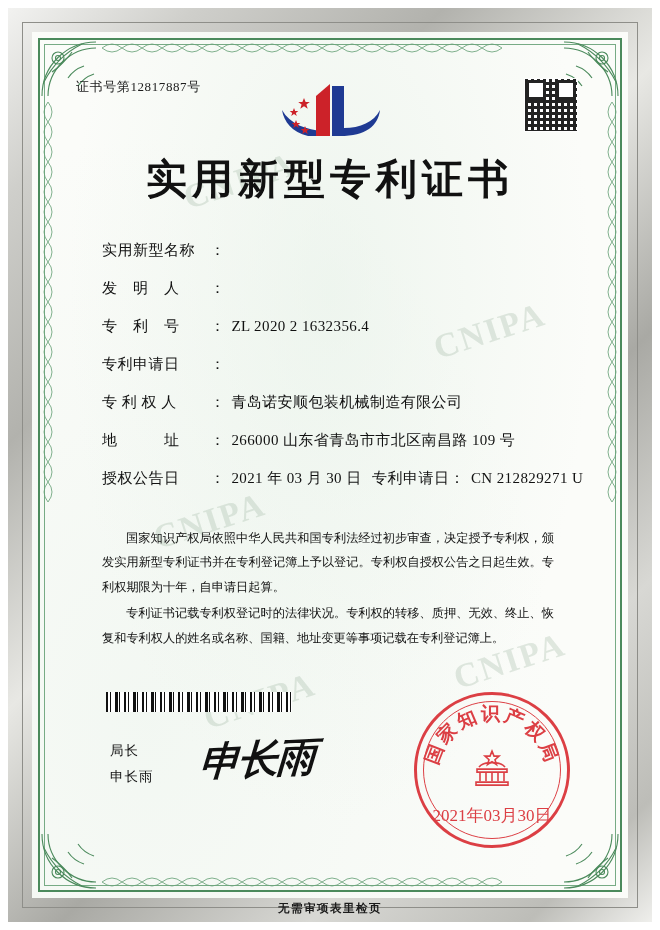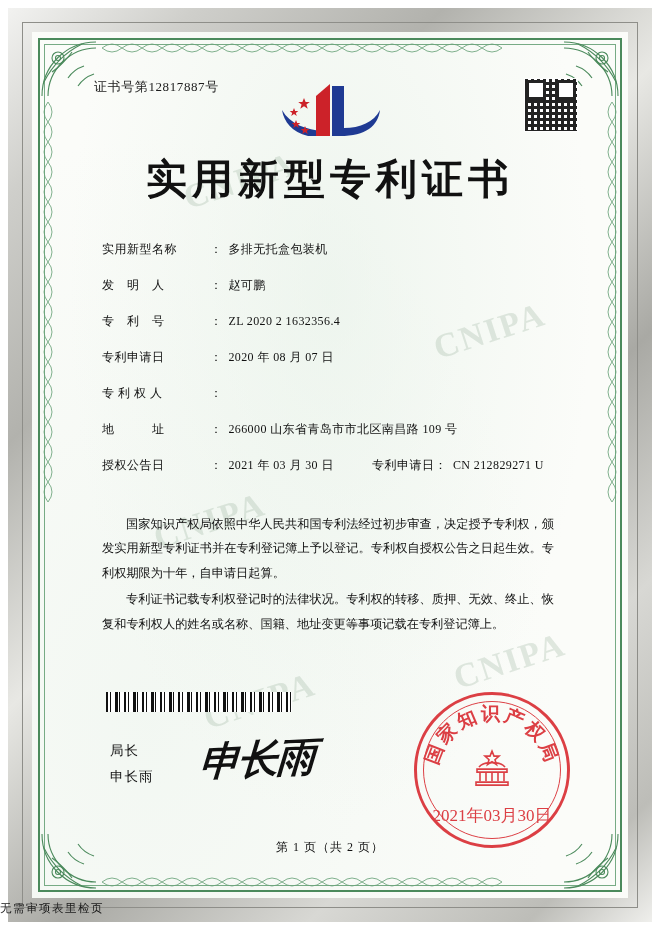--- a/index.html
+++ b/index.html
@@ -120,21 +120,20 @@
     position: absolute;
     left: 0; right: 0; top: 0; bottom: 0;
     padding: 46px 44px 0 44px;
     box-sizing: border-box;
   }
 
   .cert-no {
     font-size: 13px;
     color: #1c1c1c;
     letter-spacing: .6px;
-    margin-left: 18px;
   }
 
   .qr {
     position: absolute;
     right: 50px;
     top: 46px;
     width: 52px;
     height: 52px;
     background-color: #ffffff;
     background-image:
@@ -170,21 +169,21 @@
     font-family: "Liberation Serif", serif;
   }
 
   .fields {
     margin-top: 34px;
     padding-left: 26px;
   }
   .field-row {
     display: flex;
     align-items: baseline;
-    font-size: 12px;
+    font-size: 15px;
     color: #111;
     margin-bottom: 19px;
     letter-spacing: .4px;
   }
   .field-label {
     width: 108px;
     flex: 0 0 108px;
     letter-spacing: 6px;
   }
   .field-label.tight { letter-spacing: .5px; }
@@ -295,23 +294,25 @@
     bottom: 42px;
     text-align: center;
     font-size: 12px;
     color: #111;
     letter-spacing: 1px;
   }
   .footer-outside {
     position: absolute;
     left: 0; right: 0;
     bottom: 14px;
+    text-align: center;
     font-size: 11.5px;
     color: #1a1a1a;
     letter-spacing: 1.5px;
+    font-weight: bold;
   }
 </style>
 </head>
 <body>
 
 <div class="page">
   <div class="metal-frame">
     <div class="metal-inner-line"></div>
 
     <div class="cert-body">
@@ -422,44 +423,42 @@
           </svg>
         </div>
 
         <div class="title">实用新型专利证书</div>
 
         <div class="fields">
 
           <div class="field-row">
             <span class="field-label tight">实用新型名称</span>
             <span class="field-colon">：</span>
-            <span class="field-value">多排无托盒包装机</span>
           </div>
 
           <div class="field-row">
             <span class="field-label tight">发　明　人</span>
             <span class="field-colon">：</span>
-            <span class="field-value">赵可鹏</span>
           </div>
 
           <div class="field-row">
             <span class="field-label tight">专　利　号</span>
             <span class="field-colon">：</span>
             <span class="field-value">ZL 2020 2 1632356.4</span>
           </div>
 
           <div class="field-row">
             <span class="field-label tight">专利申请日</span>
             <span class="field-colon">：</span>
-            <span class="field-value">2020 年 08 月 07 日</span>
           </div>
 
           <div class="field-row">
             <span class="field-label tight">专 利 权 人</span>
             <span class="field-colon">：</span>
+            <span class="field-value">青岛诺安顺包装机械制造有限公司</span>
           </div>
 
           <div class="field-row">
             <span class="field-label tight">地　　　址</span>
             <span class="field-colon">：</span>
             <span class="field-value">266000  山东省青岛市市北区南昌路 109 号</span>
           </div>
 
           <div class="field-row row-split">
             <span class="split-left">
@@ -505,20 +504,19 @@
               <polygon points="23,6 25,11 30,11 26,14.5 27.5,19.5 23,16.5 18.5,19.5 20,14.5 16,11 21,11"></polygon>
               <path d="M8 24 L38 24 L38 27 L8 27 Z"></path>
               <path d="M11 27 L11 36 M17 27 L17 36 M23 27 L23 36 M29 27 L29 36 M35 27 L35 36"></path>
               <path d="M7 37 L39 37 L39 40 L7 40 Z"></path>
               <path d="M10 22 C14 16 32 16 36 22"></path>
             </g>
           </svg>
           <div class="seal-date">2021年03月30日</div>
         </div>
 
-        <div class="page-num">第 1 页（共 2 页）</div>
 
       </div>
     </div>
   </div>
 
   <div class="footer-outside">无需审项表里检页</div>
 </div>
 
 </body></html>

